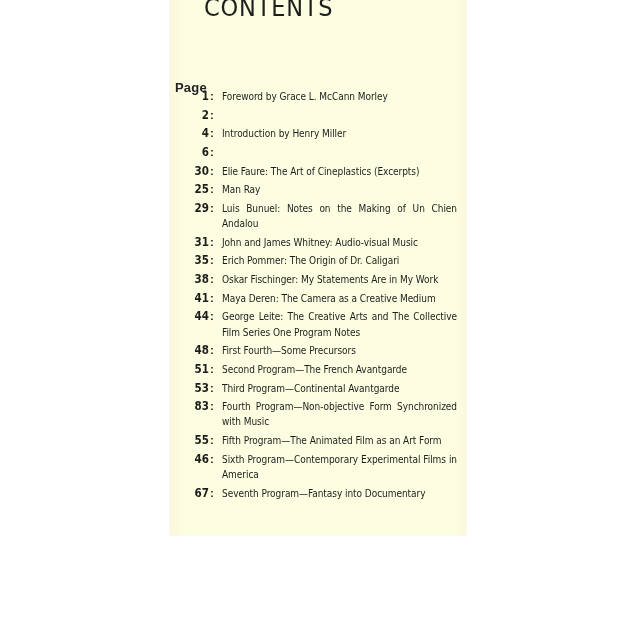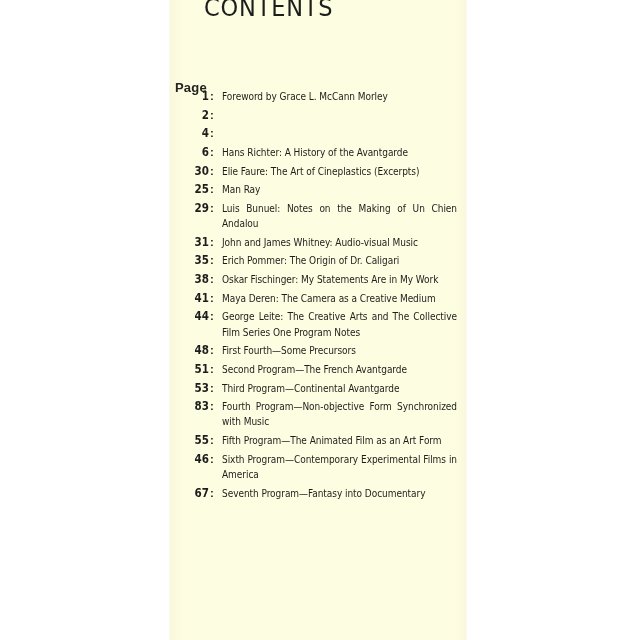--- a/index.html
+++ b/index.html
@@ -19,21 +19,21 @@
     position: absolute;
     inset: 0;
     background: #ffffff;
   }
   
   #page {
     position: absolute;
     left: 170px;
     top: 0px;
     width: 296px;
-    height: 640px;
+    height: 535px;
     background: #fdfde2;
     box-shadow: 0 0 1px rgba(190,190,160,0.55);
   }
   
   #page::after {
     content: "";
     position: absolute;
     inset: 0;
     pointer-events: none;
     background:
@@ -130,25 +130,25 @@
             <div class="colon">:</div>
             <div class="title">Foreword by Grace L. McCann Morley</div>
           </div>
           <div class="entry">
             <div class="num">2</div>
             <div class="colon">:</div>
           </div>
           <div class="entry">
             <div class="num">4</div>
             <div class="colon">:</div>
+            <div class="title">Introduction by Henry Miller</div>
           </div>
           <div class="entry">
             <div class="num">6</div>
             <div class="colon">:</div>
-            <div class="title">Hans Richter: A History of the Avantgarde</div>
           </div>
           <div class="entry">
             <div class="num">30</div>
             <div class="colon">:</div>
             <div class="title">Elie Faure: The Art of Cineplastics (Excerpts)</div>
           </div>
           <div class="entry">
             <div class="num">25</div>
             <div class="colon">:</div>
             <div class="title">Man Ray</div>

